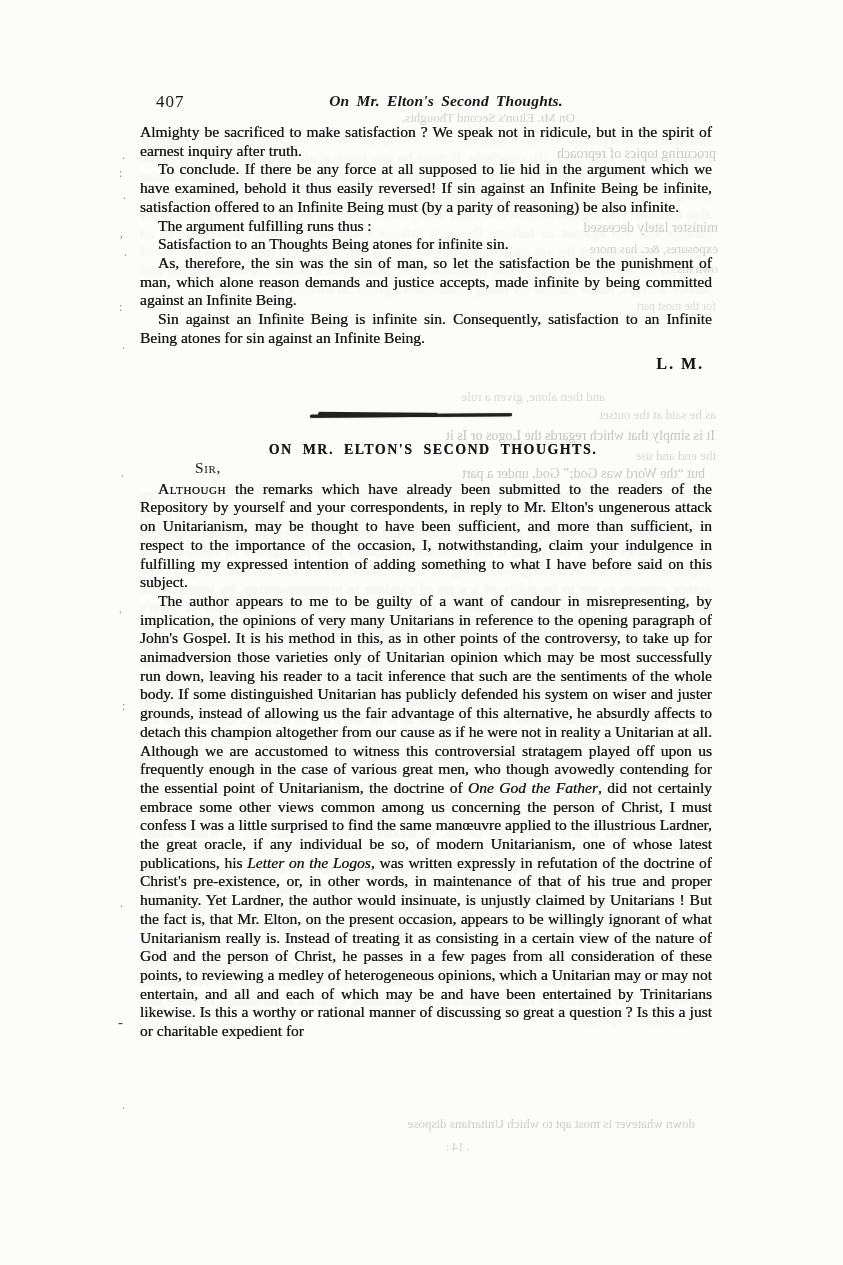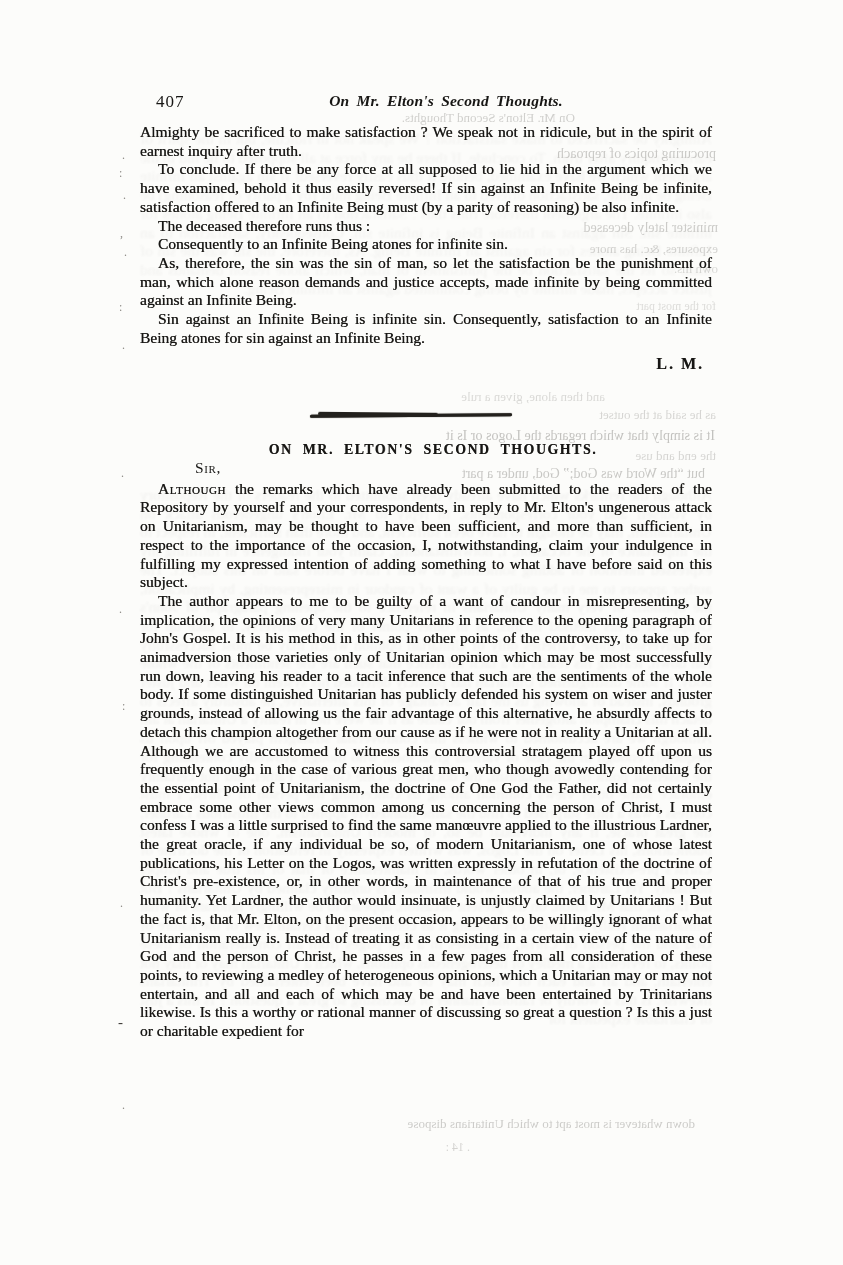--- a/index.html
+++ b/index.html
@@ -19,21 +19,21 @@
   
   .article{position:absolute;left:140px;width:572px;z-index:2;}
   .article-1{top:123px;}
   .article-2{top:442px;height:700px;overflow:hidden;}
   .para{
     margin:0;text-align:justify;font-size:15.5px;line-height:18.7px;
     text-shadow:.25px 0 0 rgba(20,18,14,.6), -.2px 0 0 rgba(20,18,14,.35);
   }
   .para.indent{text-indent:18px;}
   .smallcaps{font-variant:small-caps;letter-spacing:.6px;}
-  .italic{}
+  .italic{font-style:italic;}
   .signature{
     text-align:right;font-weight:700;font-size:16px;letter-spacing:2px;
     padding-right:8px;margin-top:8px;
     text-shadow:.3px 0 0 rgba(20,18,14,.6);
   }
   .a2-heading{
     margin:0 0 1px 0;text-align:center;font-size:13.8px;font-weight:700;
     letter-spacing:1.6px;word-spacing:5px;padding-left:14px;
     text-shadow:.3px 0 0 rgba(20,18,14,.65);
   }
@@ -92,22 +92,22 @@
 
   <div class="page-header">
     <span class="page-number">407</span>
     <span class="running-head">On Mr. Elton's Second Thoughts.</span>
   </div>
 
   <section class="article article-1">
     <div>
         <p class="para"><span>Almighty be sacrificed to make satisfaction ?   We speak not in ridicule, but in the spirit of earnest inquiry after truth.</span></p>
         <p class="para indent"><span>To conclude.   If there be any force at all supposed to lie hid in the argument which we have examined, behold it thus easily reversed!   If sin against an Infinite Being be infinite, satisfaction offered to an Infinite Being must (by a parity of reasoning) be also infinite.</span></p>
-        <p class="para indent"><span>The deceased therefore runs thus :</span></p>
-        <p class="para indent"><span>Consequently to an Infinite Being atones for infinite sin.</span></p>
+        <p class="para indent"><span>The argument fulfilling runs thus :</span></p>
+        <p class="para indent"><span>Satisfaction to an Thoughts Being atones for infinite sin.</span></p>
         <p class="para indent"><span>As, therefore, the sin was the sin of man, so let the satisfaction be the punishment of man, which alone reason demands and justice accepts, made infinite by being committed against an Infinite Being.</span></p>
         <p class="para indent"><span>Sin against an Infinite Being is infinite sin.   Consequently, satisfaction to an Infinite Being atones for sin against an Infinite Being.</span></p>
       </div>
     <div class="signature">L. M.</div>
   </section>
 
   <div class="rule"></div>
 
   <section class="article article-2">
     <h2 class="a2-heading">ON MR. ELTON'S SECOND THOUGHTS.</h2>

